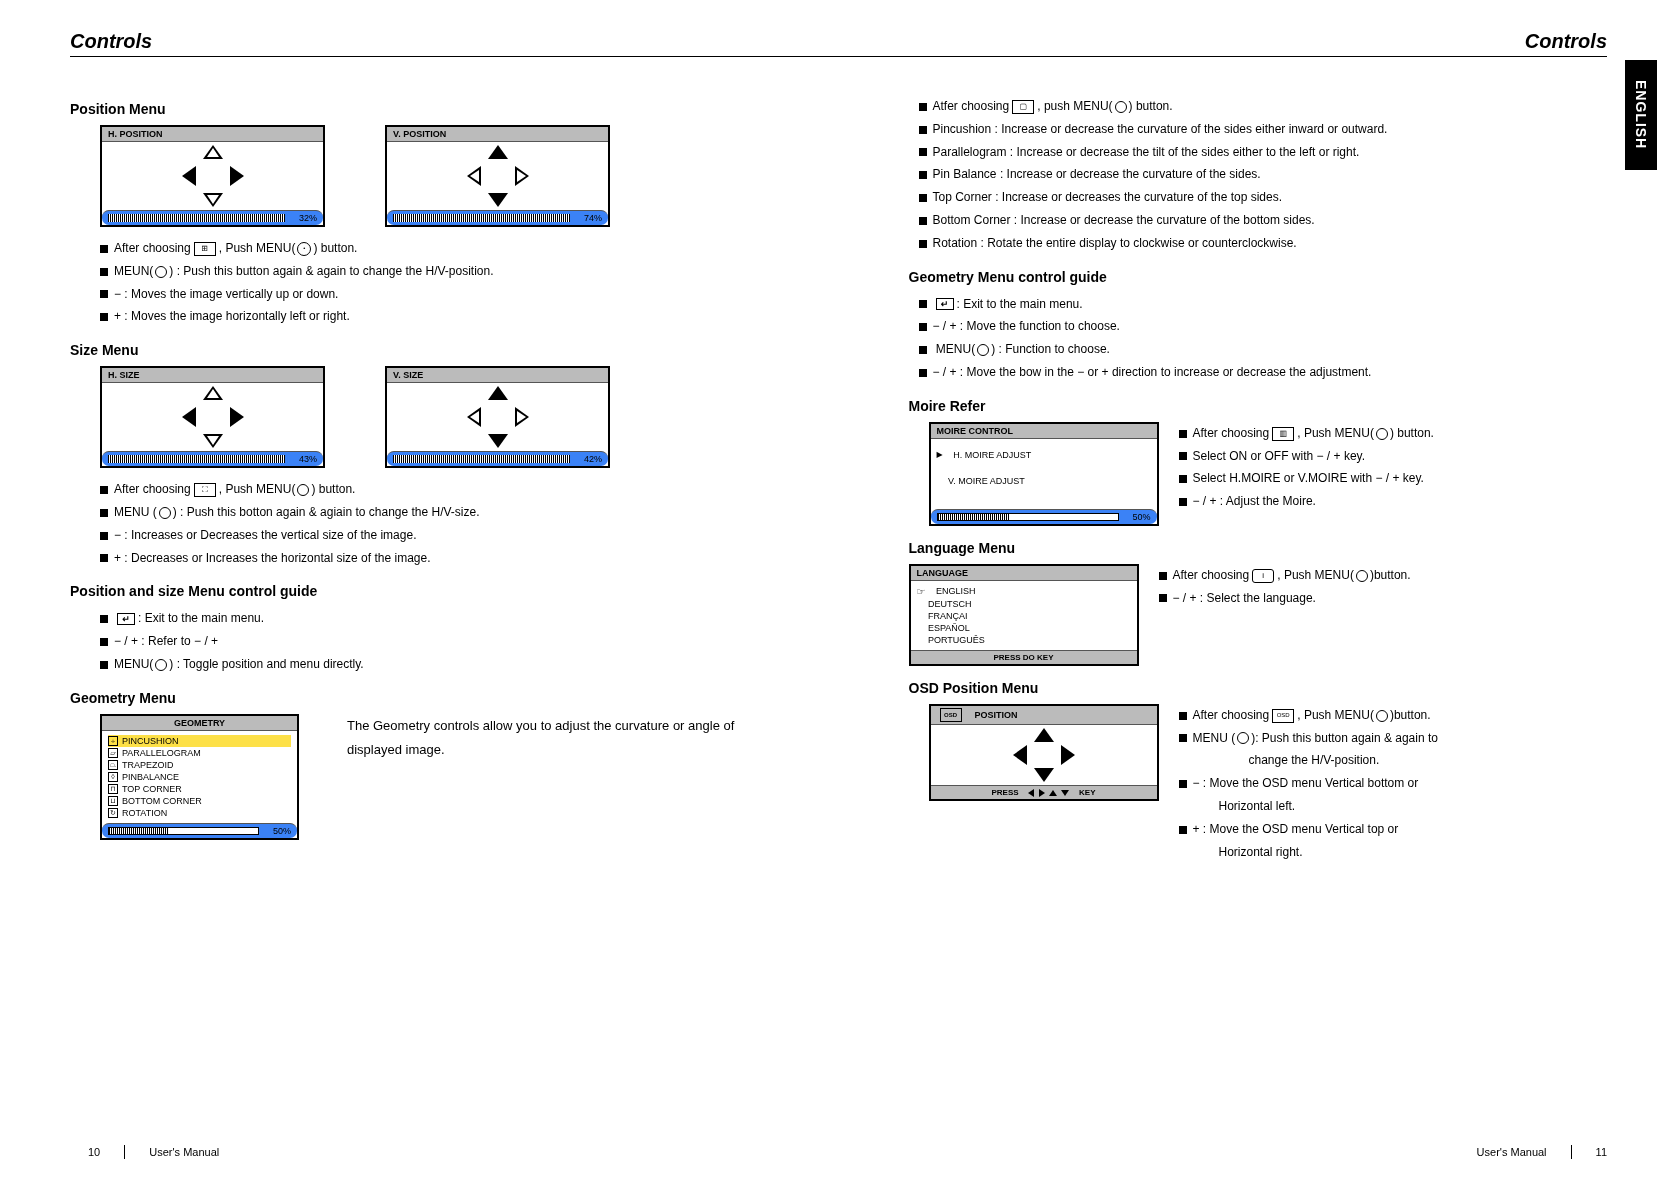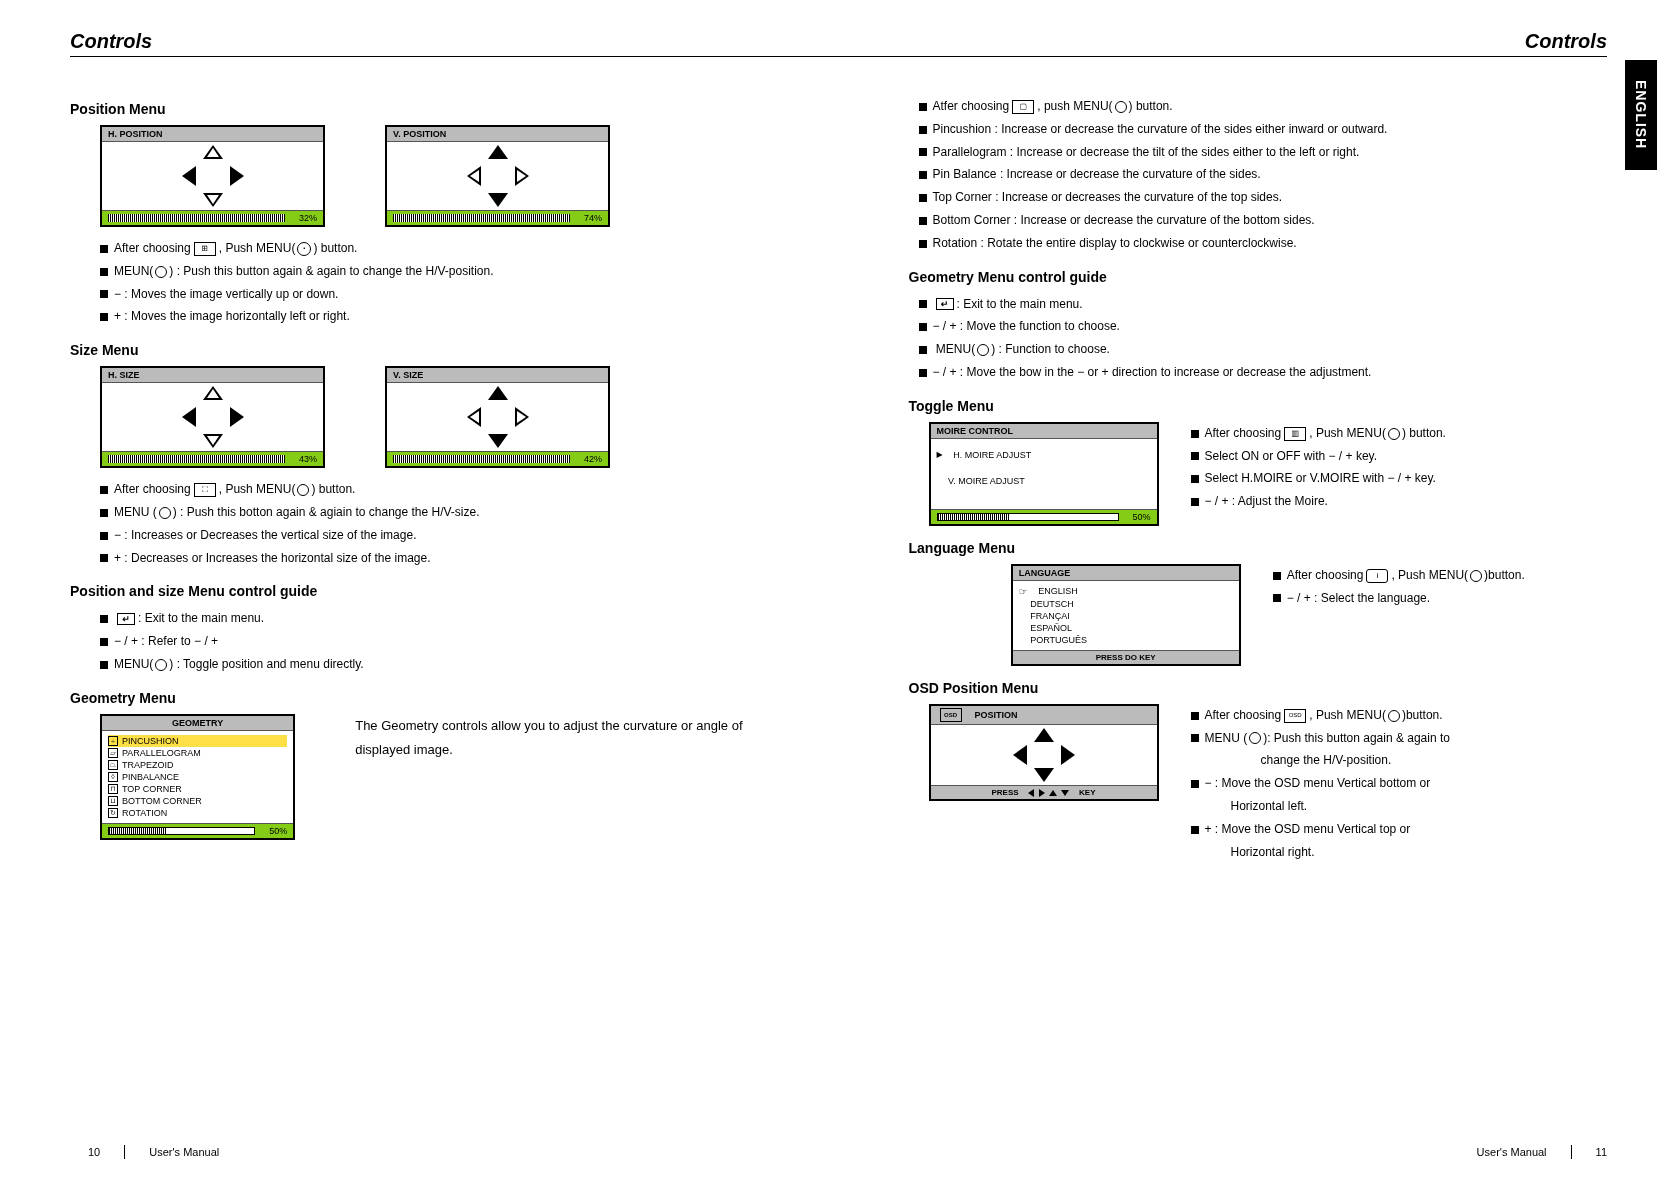--- a/index.html
+++ b/index.html
@@ -76,27 +76,28 @@
     border-bottom: 1px solid #555;
   }
   .osd-body {
     height: 68px;
     display: flex;
     align-items: center;
     justify-content: center;
     position: relative;
   }
   .osd-footer {
-    background: #84cc16;
+    background: #3b82f6;
     font-size: 9px;
     padding: 2px 6px;
     display: flex;
     align-items: center;
     gap: 4px;
     border-top: 1px solid #555;
+    border-radius: 7px;
   }
   .osd-footer .barcode {
     flex: 1;
     height: 8px;
     background: repeating-linear-gradient(90deg,#000 0 1px,#fff 1px 2px);
   }
   .osd-footer .gauge {
     flex: 1;
     height: 8px;
     border: 1px solid #000;
@@ -266,21 +267,21 @@
     padding: 2px 0;
     border-top:1px solid #555;
   }
   .side-desc {
     font-size: 13px;
     line-height: 1.9;
     margin-left: 28px;
   }
   .two-col {
     display: flex;
-    gap: 32px;
+    gap: 20px;
     align-items: flex-start;
   }
   .footer {
     position: absolute;
     bottom: 18px;
     left: 70px;
     right: 70px;
     display: flex;
     justify-content: space-between;
     font-size: 11px;
@@ -478,21 +479,21 @@
   </div>
 
   <div class="section-title" style="margin-left:0;">Geometry Menu control guide</div>
   <div class="bullets" style="margin-left:10px;">
     <div class="row"><span class="sq"></span><span class="exit-ico"></span><span>: Exit to the main menu.</span></div>
     <div class="row"><span class="sq"></span><span>−   / +   : Move the function to choose.</span></div>
     <div class="row"><span class="sq"></span>&nbsp;<span>MENU(</span><span class="circ"></span><span>) : Function to choose.</span></div>
     <div class="row"><span class="sq"></span><span>−   / +   : Move the bow in the   −  or    +  direction to increase or decrease the adjustment.</span></div>
   </div>
 
-  <div class="section-title">Toggle Menu</div>
+  <div class="section-title">Moire Refer</div>
   <div class="two-col" style="margin-left:20px;">
     <div class="osd-box osd-box-sm">
       <div class="osd-header">MOIRE CONTROL</div>
       <div class="osd-list" style="height:70px; padding-top:10px;">
         <div class="item" style="margin-bottom:14px;"><span style="font-size:8px;">▶</span>&nbsp;<span>H. MOIRE ADJUST</span></div>
         <div class="item">&nbsp;&nbsp;&nbsp;<span>V. MOIRE ADJUST</span></div>
       </div>
       <div class="osd-footer">
             <span class="gauge"></span>
             <span class="pct">50%</span>
@@ -500,21 +501,21 @@
     </div>
     <div class="bullets" style="margin:0;">
       <div class="row"><span class="sq"></span><span>After choosing</span><span class="inline-icon">▥</span><span>, Push MENU(</span><span class="circ"></span><span>) button.</span></div>
       <div class="row"><span class="sq"></span><span>Select ON or OFF with  −  / +   key.</span></div>
       <div class="row"><span class="sq"></span><span>Select H.MOIRE or V.MOIRE with −   / +    key.</span></div>
       <div class="row"><span class="sq"></span><span>−  / +  : Adjust the Moire.</span></div>
     </div>
   </div>
 
   <div class="section-title">Language Menu</div>
-  <div class="two-col" style="margin-left:20px;justify-content:center;">
+  <div class="two-col" style="">
     <div class="osd-box osd-box-sm">
       <div class="osd-header">LANGUAGE</div>
       <div class="osd-list">
         <div class="item"><span class="hand">☞</span>&nbsp;<span>ENGLISH</span></div>
         <div class="item">&nbsp;&nbsp;&nbsp;<span>DEUTSCH</span></div>
         <div class="item">&nbsp;&nbsp;&nbsp;<span>FRANÇAI</span></div>
         <div class="item">&nbsp;&nbsp;&nbsp;<span>ESPAÑOL</span></div>
         <div class="item">&nbsp;&nbsp;&nbsp;<span>PORTUGUÊS</span></div>
       </div>
       <div class="press-row">PRESS DO KEY</div>

